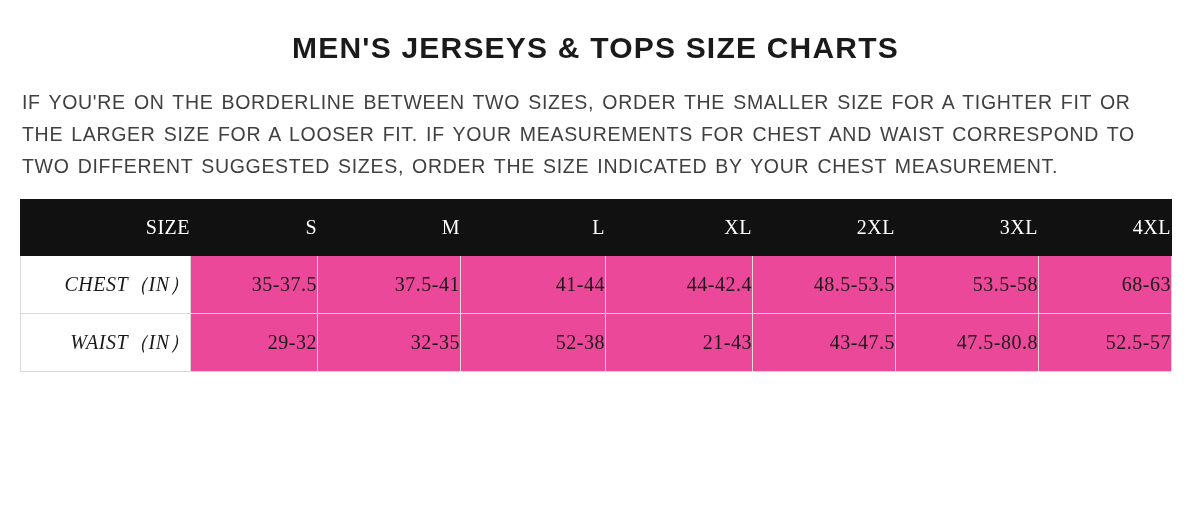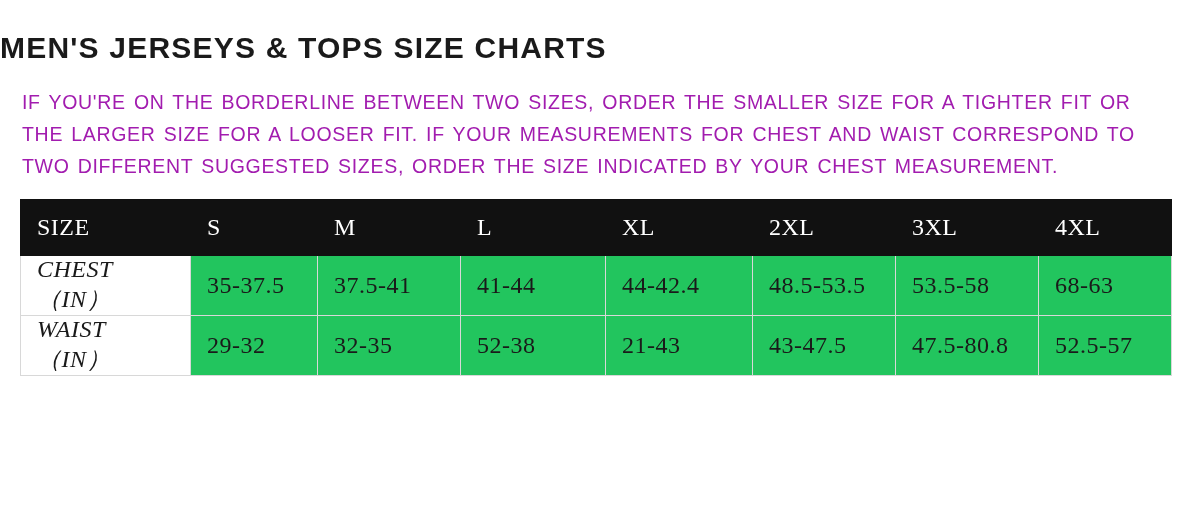--- a/index.html
+++ b/index.html
@@ -15,65 +15,65 @@
     overflow: hidden;
   }
   .page {
     width: 1191px;
     height: 510px;
     box-sizing: border-box;
     padding: 0;
     position: relative;
   }
   .title {
-    text-align: left;
+    text-align: center;
     font-size: 30px;
     font-weight: bold;
     letter-spacing: 1.2px;
     color: #1a1a1a;
     margin: 30px 0 0 0;
     line-height: 1.2;
   }
   .intro {
     margin: 20px 22px 0 22px;
     font-size: 19.5px;
     line-height: 1.65;
-    color: #a21caf;
+    color: #404040;
     letter-spacing: 0.7px;
     text-align: left;
     word-spacing: 2px;
   }
   .table-wrap {
     margin: 16px 20px 0 20px;
   }
   table.size-chart {
     border-collapse: collapse;
     width: 1151px;
     table-layout: fixed;
     font-family: "Liberation Serif", serif;
   }
   table.size-chart th,
   table.size-chart td {
     border: 1px solid #d8d8d8;
-    text-align: left;
+    text-align: right;
     height: 58px;
-    font-size: 24px;
+    font-size: 20px;
     letter-spacing: 0.5px;
-    padding: 0 16px;
+    padding: 0 0;
     box-sizing: border-box;
   }
   table.size-chart thead th {
     background: #111111;
     color: #ffffff;
     font-weight: normal;
     border: 1px solid #111111;
     height: 56px;
   }
   table.size-chart tbody td {
-    background: #22c55e;
+    background: #ec4899;
     color: #1a1a1a;
   }
   table.size-chart tbody td.row-head {
     background: #ffffff;
     font-style: italic;
   }
   col.c0 { width: 170px; }
   col.c1 { width: 127px; }
   col.c2 { width: 143px; }
   col.c3 { width: 145px; }

